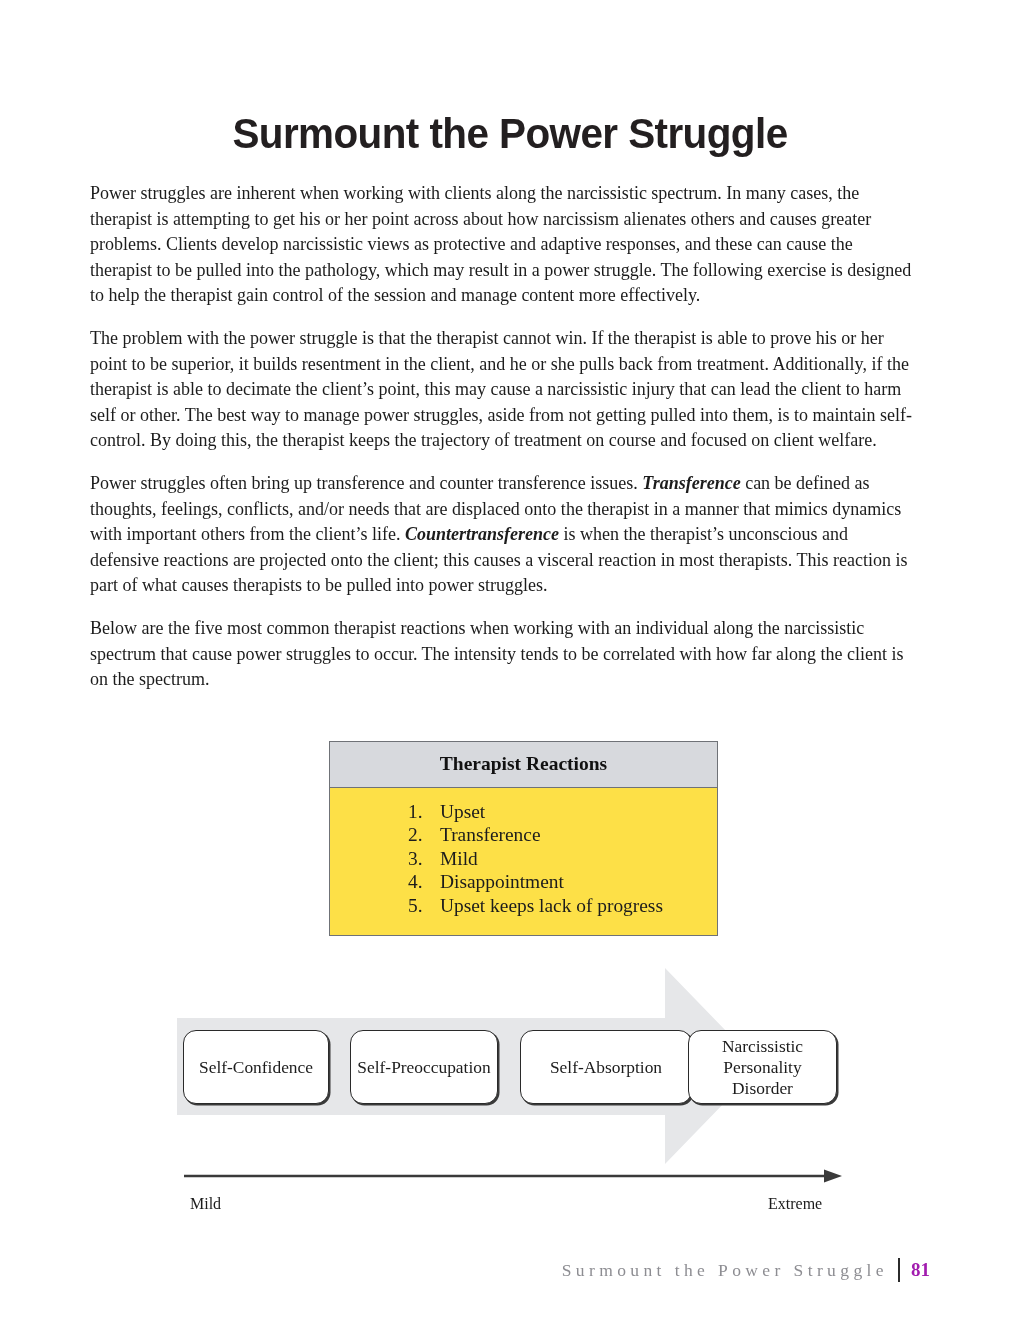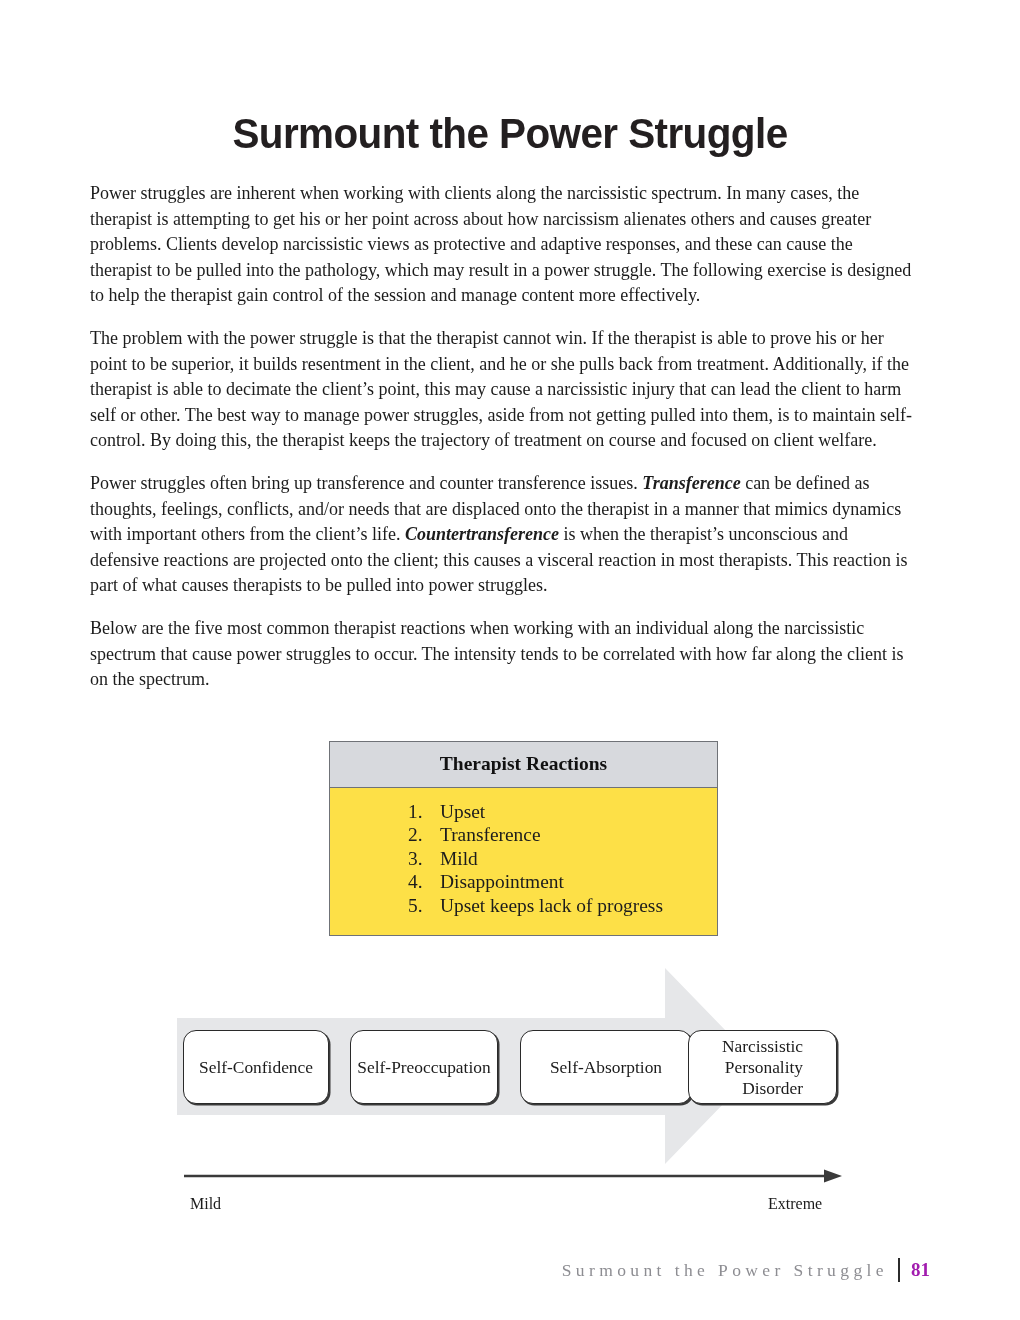--- a/index.html
+++ b/index.html
@@ -109,21 +109,21 @@
   }
   .stage-box {
     position: absolute;
     box-sizing: border-box;
     background: #ffffff;
     border: 1.6px solid #2a2a2a;
     border-radius: 13px;
     display: flex;
     align-items: center;
     justify-content: center;
-    text-align: right;
+    text-align: center;
     font-size: 17.4px;
     line-height: 21px;
     color: #1c1c1c;
     box-shadow: 1.5px 1.5px 0 #3a3a3a;
   }
   .stage-box-1 { left: 183px; top: 1030px; width: 146px; height: 74px; }
   .stage-box-2 { left: 350px; top: 1030px; width: 148px; height: 74px; }
   .stage-box-3 { left: 520px; top: 1030px; width: 172px; height: 74px; }
   .stage-box-4 { left: 688px; top: 1030px; width: 149px; height: 74px; }
 

